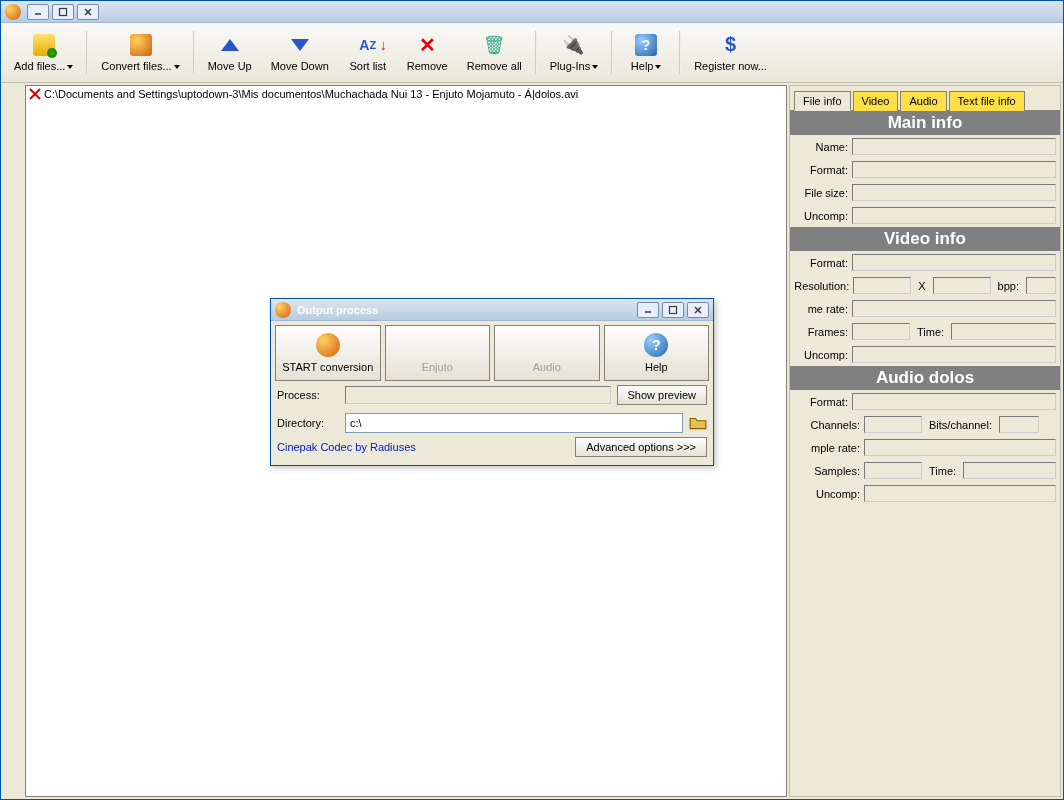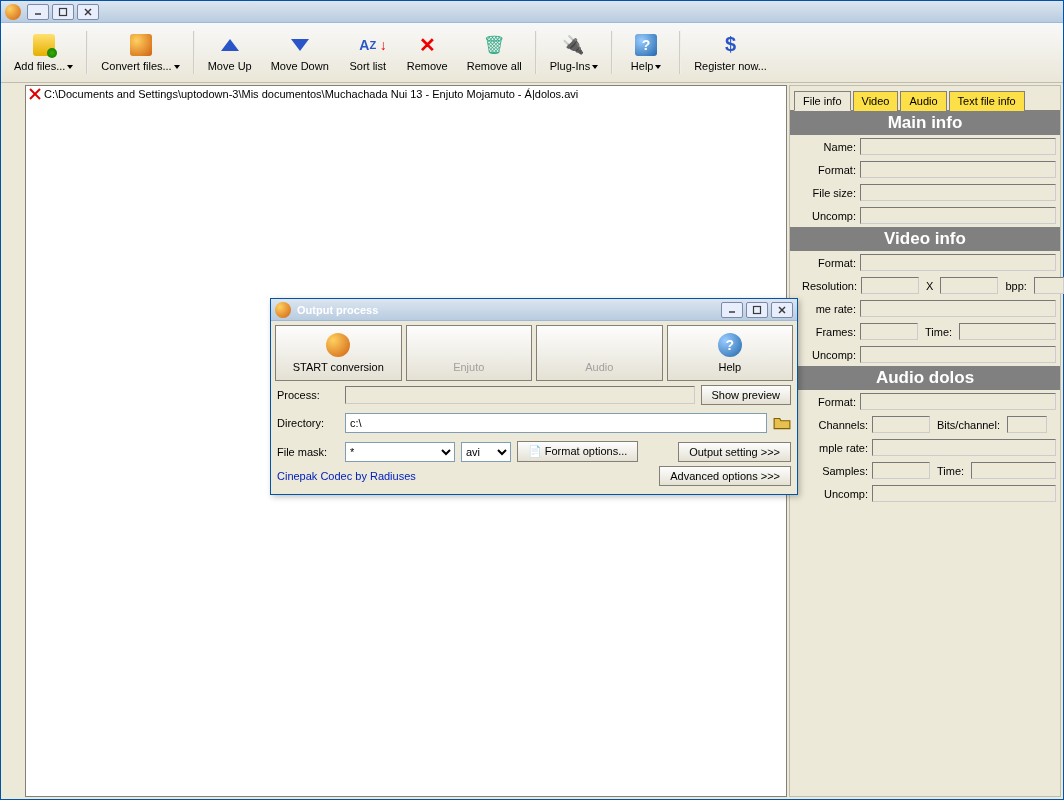--- a/index.html
+++ b/index.html
@@ -44,29 +44,29 @@
 .fi-icon svg{width:14px;height:14px;}
 
 
 .info-panel { width: 272px; background: #ece9d8; border: 1px solid #c0bcb0; margin: 2px 2px 2px 0; display: flex; flex-direction: column; }
 .info-tabs { display: flex; padding: 4px 4px 0; gap: 2px; }
 .itab { padding: 3px 8px; border: 1px solid #848078; border-bottom: none; background: #fde047; cursor: pointer; position: relative; top: 1px; }
 .itab.active { background: #ece9d8; border-bottom: 1px solid #ece9d8; z-index: 2; }
 .itab-content { border-top: 1px solid #848078; padding-top: 0; }
 
 .section-hdr { background: #808080; color: #fff; text-align: center; font-weight: bold; padding: 2px; font-size: 17px; }
-.info-row { display: flex; align-items: center; padding: 3px 4px; gap: 4px; margin-left: 8px; }
+.info-row { display: flex; align-items: center; padding: 3px 4px; gap: 4px; }
 .info-row label { width: 54px; text-align: right; color: #000; }
 .info-row label.wide { width: 66px; }
 .info-row .fld { flex: 1; height: 17px; border: 1px inset #ccc; background: #ece9d8; }
 .info-row .fld.sm { width: 58px; flex: none; }
 .info-row .mid { color:#000; padding:0 3px; }
 
 
-.dialog { position: absolute; left: 270px; top: 298px; width: 528px; background: #ece9d8; border: 1px solid #0055a8; box-shadow: 2px 2px 6px rgba(0,0,0,0.25); }
+.dialog { position: absolute; left: 270px; top: 298px; width: 444px; background: #ece9d8; border: 1px solid #0055a8; box-shadow: 2px 2px 6px rgba(0,0,0,0.25); }
 .dialog .titlebar { height: 22px; }
 .dialog-body { padding: 4px; }
 .dlg-btnrow { display: flex; gap: 4px; }
 .dlg-bigbtn { flex: 1; height: 56px; border: 1px solid #848078; background: linear-gradient(#fdfdfd,#e4e1d4); display: flex; flex-direction: column; align-items: center; justify-content: center; cursor: pointer; gap: 4px; }
 .dlg-bigbtn.disabled { color: #a0a0a0; }
 .dlg-bigbtn .ic{width:24px;height:24px;display:flex;align-items:center;justify-content:center;}
 
 .dlg-row { display: flex; align-items: center; padding: 4px 2px; gap: 6px; }
 .dlg-row label { width: 62px; }
 .dlg-row .sunken { flex: 1; height: 18px; border: 1px inset #ccc; background: #ece9d8; }
@@ -305,32 +305,20 @@
     <div class="dlg-row">
       <label>Directory:</label>
       <input class="dlg-input" style="flex: 1 1 0%;" value="c:\">
       <span class="open-icon">
           <svg viewBox="0 0 16 16">
             <path d="M1 4h5l1 2h8v7H1z" fill="#e8c050" stroke="#806000"></path>
           </svg>
         </span>
     </div>
 
-    <div class="dlg-row">
-      <label>File mask:</label>
-      <select class="dlg-select" style="width:110px"><option>*</option></select>
-      <select class="dlg-select" style="width:50px"><option>avi</option></select>
-      <button class="dlg-btn">
-        <span>📄</span>
-        <span>Format options...</span>
-      </button>
-      <div class="dlg-footer-col">
-        <button class="dlg-btn">Output setting &gt;&gt;&gt;</button>
-      </div>
-    </div>
 
     <div class="dlg-row" style="padding-top:0">
       <span class="link">Cinepak Codec by Radiuses</span>
       <div class="dlg-footer-col">
         <button class="dlg-btn">Advanced options &gt;&gt;&gt;</button>
       </div>
     </div>
   </div>
 </div>
 

